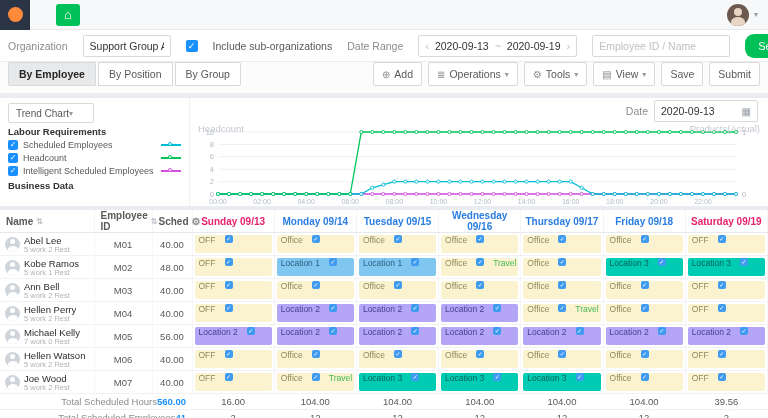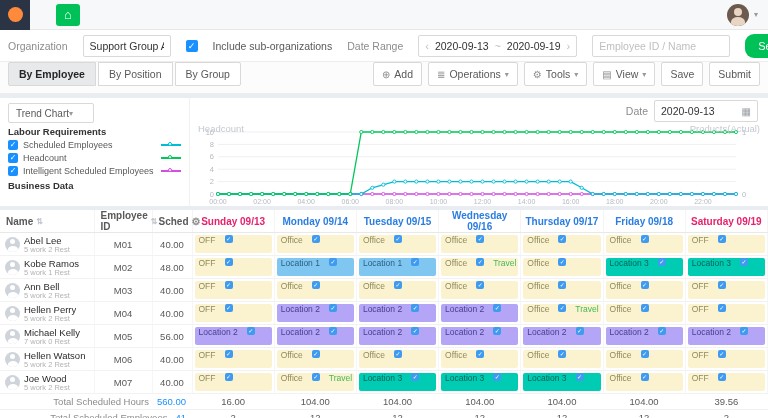--- a/index.html
+++ b/index.html
@@ -80,21 +80,21 @@
   .nstack{display:flex;flex-direction:column;overflow:hidden;line-height:1}
   .ename{font-size:9.5px;color:#2b2b2b;line-height:11px;white-space:nowrap;overflow:hidden;text-overflow:ellipsis}
   .epattern{font-size:7.5px;color:#b3b3b3;line-height:8px;white-space:nowrap}
   .id-td,.hours-td{text-align:center;font-size:9.5px;color:#595959}
   .day-td{cursor:pointer}
   .blk{height:18px;margin:2px;border-radius:2px;display:flex;align-items:flex-start;gap:9px;padding:0 4px;font-size:8.5px;overflow:hidden;white-space:nowrap}
   .appr{width:8px;height:8px;border-radius:2px;color:#fff;font-size:6px;line-height:8px;text-align:center;flex:none}
   .travel{margin-left:auto;font-size:8.5px}
   tfoot td{height:16px;font-size:9.5px;color:#595959;border-top:1px solid #f0f0f0}
   .flabelcell{text-align:right;padding-right:6px;color:#8c8c8c}
-  .fval{color:#1890ff;font-weight:normal;margin-left:8px}
+  .fval{color:#1890ff;font-weight:bold;}
   .fday{text-align:center}
 </style>
 </head>
 <body>
 
 <div class="app">
 
   <div class="tabbar">
     <div class="logo">
         <span class="logo-dot"></span>

